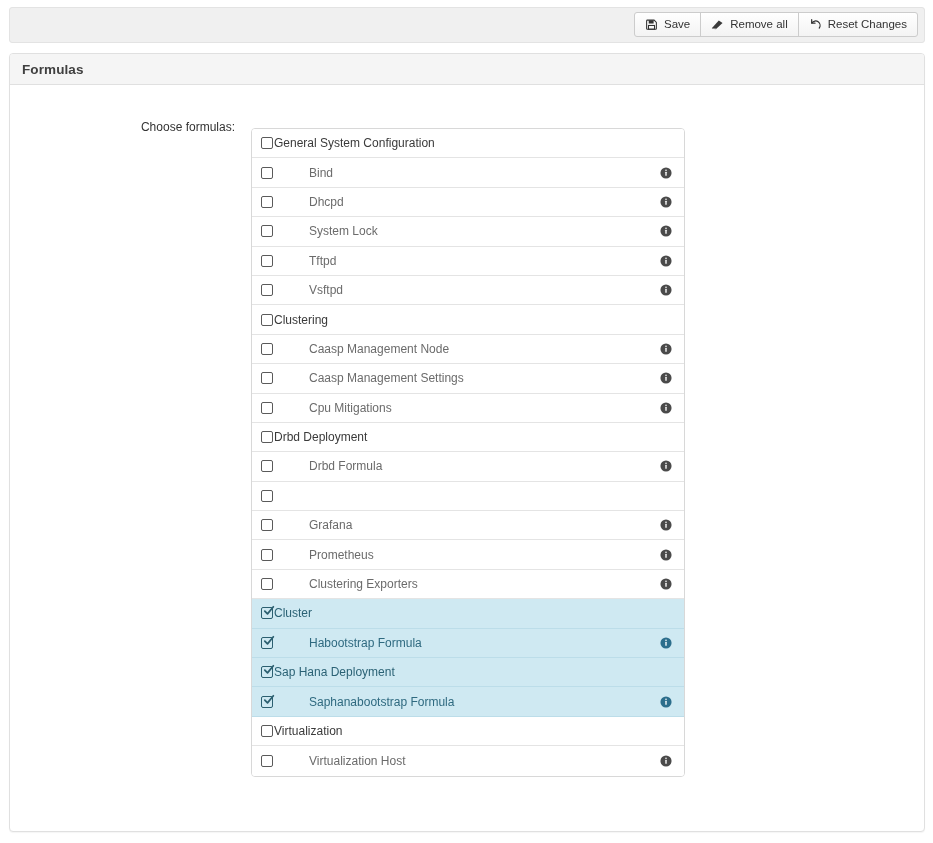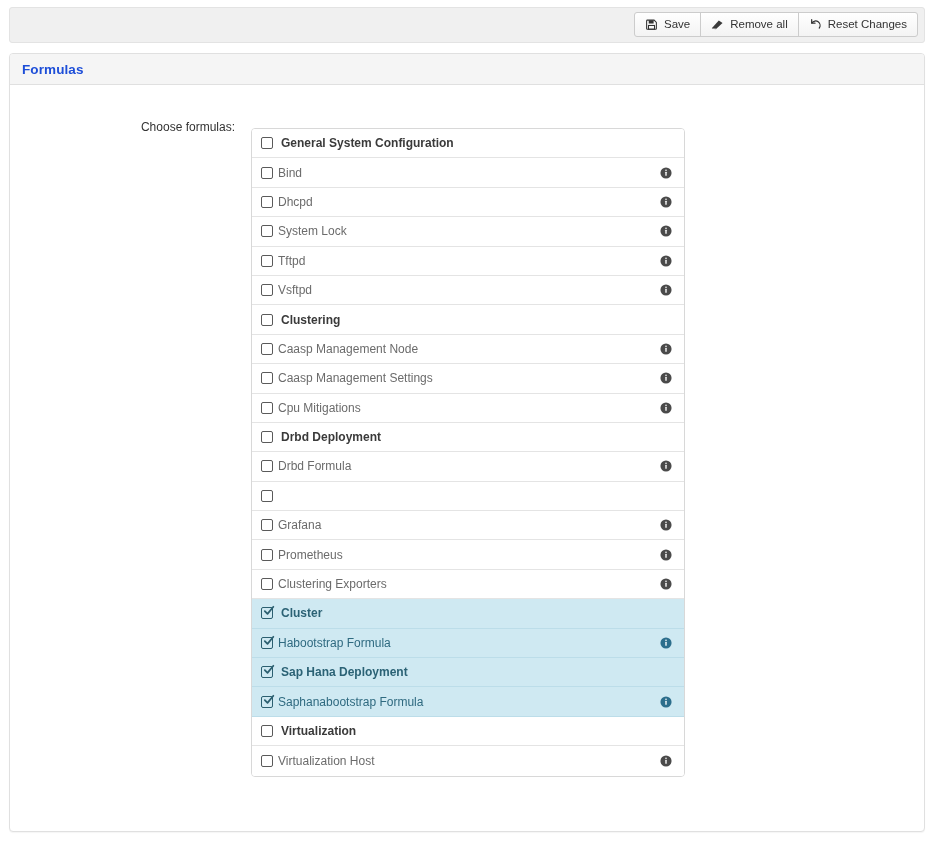--- a/index.html
+++ b/index.html
@@ -99,21 +99,21 @@
     border-top-right-radius: 3px;
     display: flex;
     align-items: center;
     padding: 0 12px;
     box-sizing: border-box;
   }
 
   .panel-title {
     font-size: 13.5px;
     font-weight: bold;
-    color: #1d4ed8;
+    color: #404040;
     letter-spacing: 0.1px;
   }
 
   .panel-body {
     position: relative;
     padding: 0;
   }
 
   
   .form-row {
@@ -186,30 +186,30 @@
     top: -3px;
     width: 14px;
     height: 14px;
     display: none;
   }
   .frow.selected .cb .tick { display: block; }
 
   .flabel {
     font-size: 12px;
     color: #6b6b6b;
-    margin-left: 5px;
+    margin-left: 36px;
     white-space: nowrap;
     overflow: hidden;
     text-overflow: ellipsis;
     flex: 1 1 auto;
   }
   .frow.group .flabel {
-    font-weight: bold;
+    font-weight: normal;
     color: #3a3a3a;
-    margin-left: 8px;
+    margin-left: 1px;
   }
   .frow.selected .flabel { color: #2f6a80; }
   .frow.group.selected .flabel { color: #2b6275; }
 
   .info {
     flex: 0 0 12px;
     width: 12px;
     height: 12px;
     margin-left: 8px;
     display: inline-flex;

